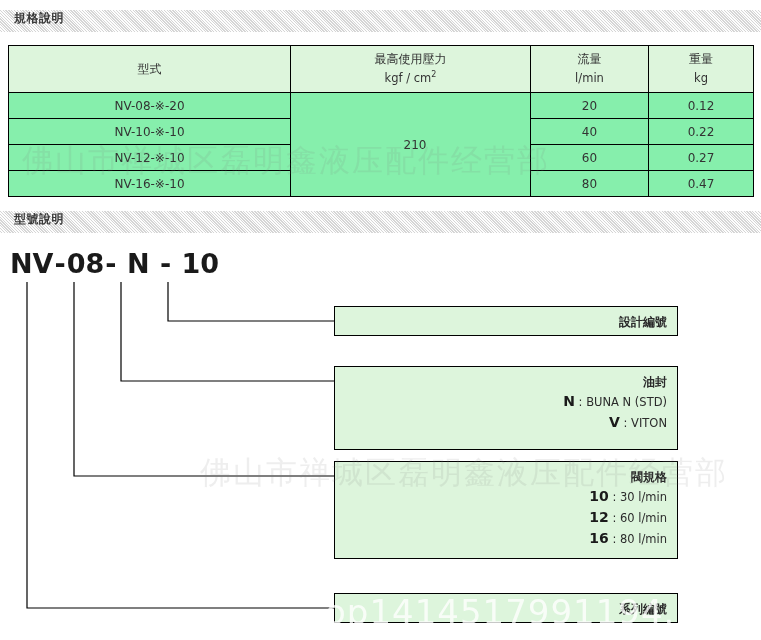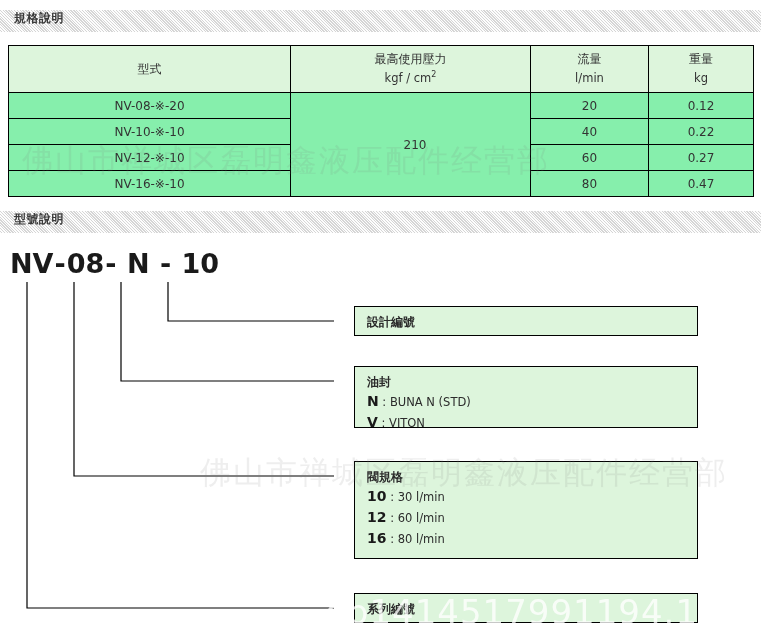--- a/index.html
+++ b/index.html
@@ -105,43 +105,44 @@
     height: 640px;
     pointer-events: none;
   }
 
   
   .callout {
     position: absolute;
     background: #ddf5dc;
     border: 1px solid #000000;
     box-sizing: border-box;
-    left: 354px;
+    left: 334px;
     width: 344px;
     padding: 6px 10px 22px 12px;
     font-size: 12px;
     color: #2b2b2b;
     line-height: 1.5;
+    text-align: right;
   }
   .callout .title {
     font-weight: bold;
     font-size: 12px;
     color: #2b2b2b;
   }
   .callout .row {
     font-size: 11.5px;
     white-space: nowrap;
   }
   .callout .row .key {
     font-size: 14px;
     font-weight: bold;
     color: #1a1a1a;
   }
   #box-design { top: 306px;  height: 30px; }
-  #box-seal   { top: 366px;  height: 62px; }
+  #box-seal   { top: 366px;  height: 84px; }
   #box-valve  { top: 461px;  height: 98px; }
   #box-series { top: 593px;  height: 20px; }
 
   
   .watermark {
     position: absolute;
     color: rgba(120,120,120,0.13);
     white-space: nowrap;
     pointer-events: none;
     user-select: none;

